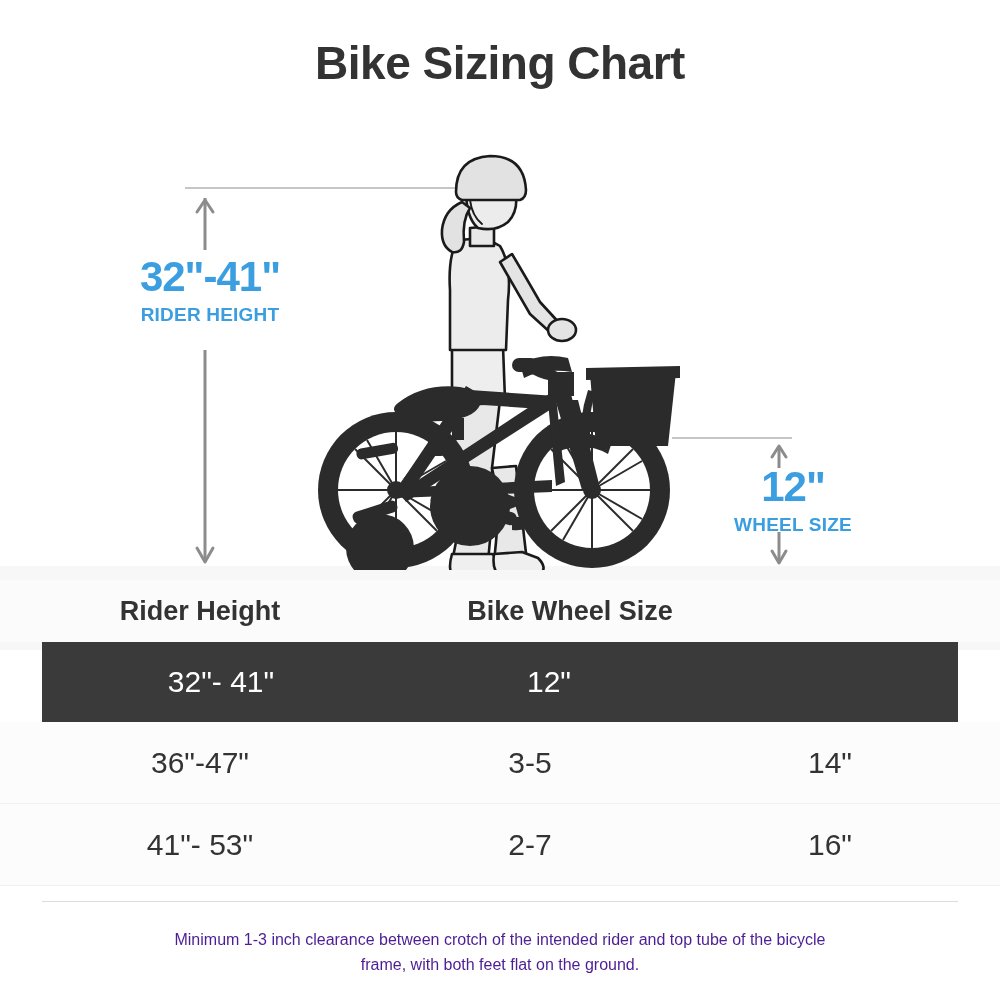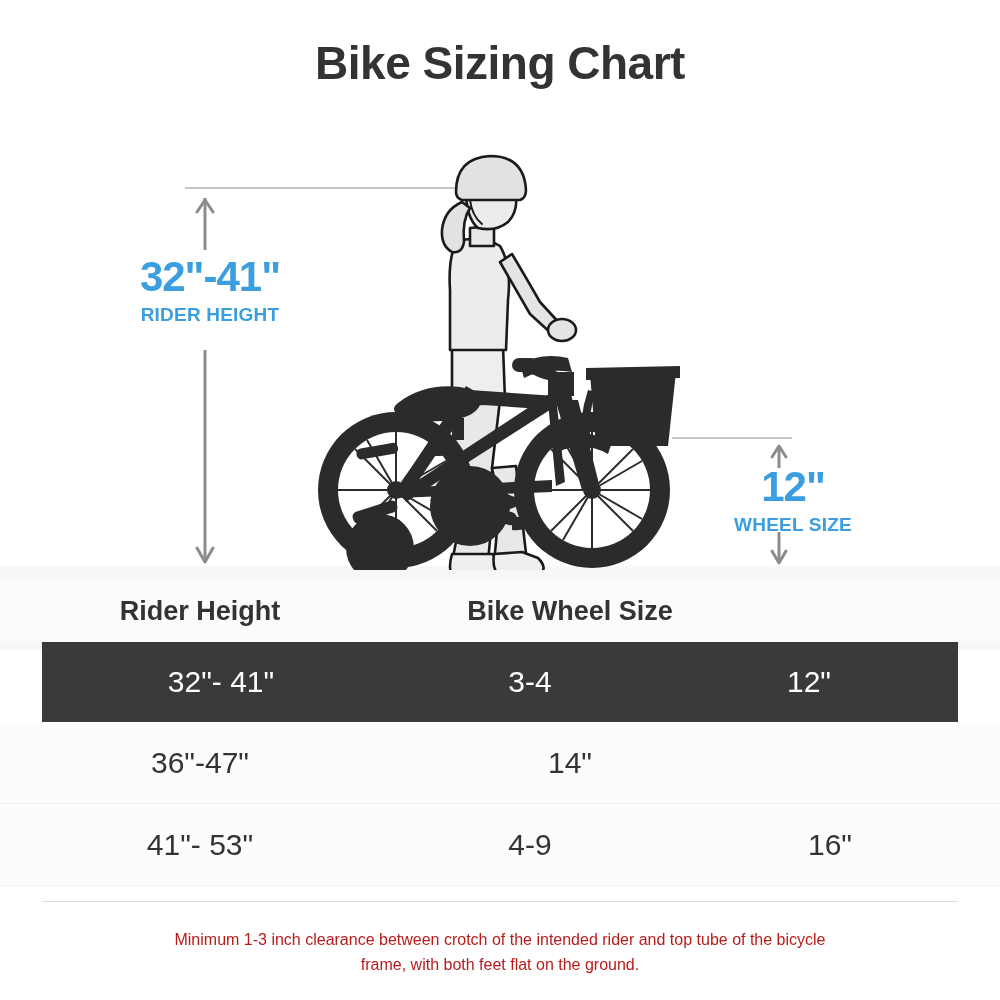--- a/index.html
+++ b/index.html
@@ -143,21 +143,21 @@
   }
 
   .footnote {
     position: absolute;
     left: 150px;
     top: 928px;
     width: 700px;
     text-align: center;
     font-size: 16px;
     line-height: 1.55;
-    color: #b91c1c;
+    color: #4c1d95;
   }
 </style>
 </head>
 <body>
 
 <div id="page">
 
   <div class="title">Bike Sizing Chart</div>
 
   <div class="band-gray"></div>
@@ -331,32 +331,32 @@
 
   <div class="table">
 
     <div class="thead">
       <div class="th col1">Rider Height</div>
       <div class="th col3">Bike Wheel Size</div>
     </div>
 
     <div class="row highlight">
       <div class="cell col1">32"- 41"</div>
-      <div class="cell col2">3-4</div>
       <div class="cell col3">12"</div>
     </div>
 
     <div class="row">
       <div class="cell col1">36"-47"</div>
+      <div class="cell col2">3-5</div>
       <div class="cell col3">14"</div>
     </div>
 
     <div class="row">
       <div class="cell col1">41"- 53"</div>
-      <div class="cell col2">4-9</div>
+      <div class="cell col2">2-7</div>
       <div class="cell col3">16"</div>
     </div>
   </div>
 
   <div class="divider"></div>
 
   <div class="footnote">Minimum 1-3 inch clearance between crotch of the intended rider and top tube of the bicycle frame, with both feet flat on the ground.</div>
 
 </div>
 

